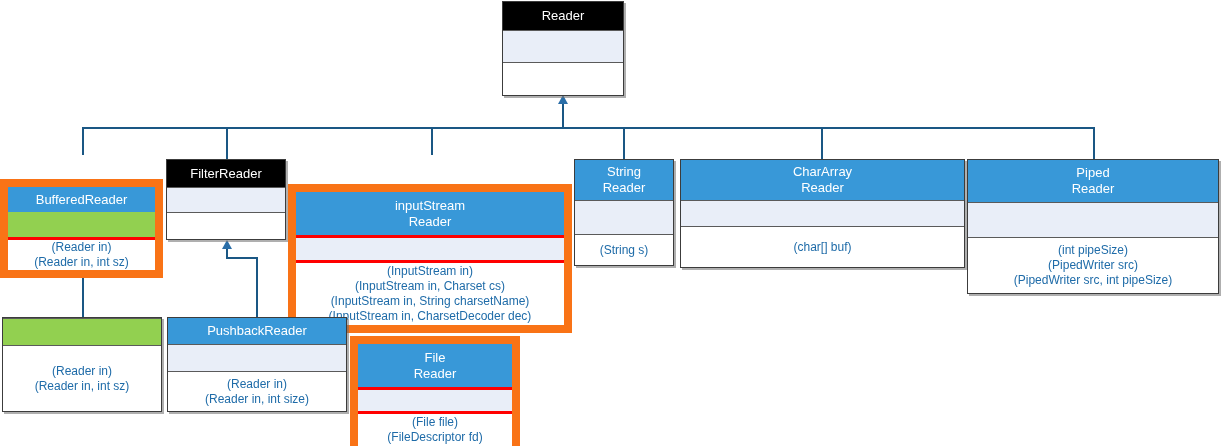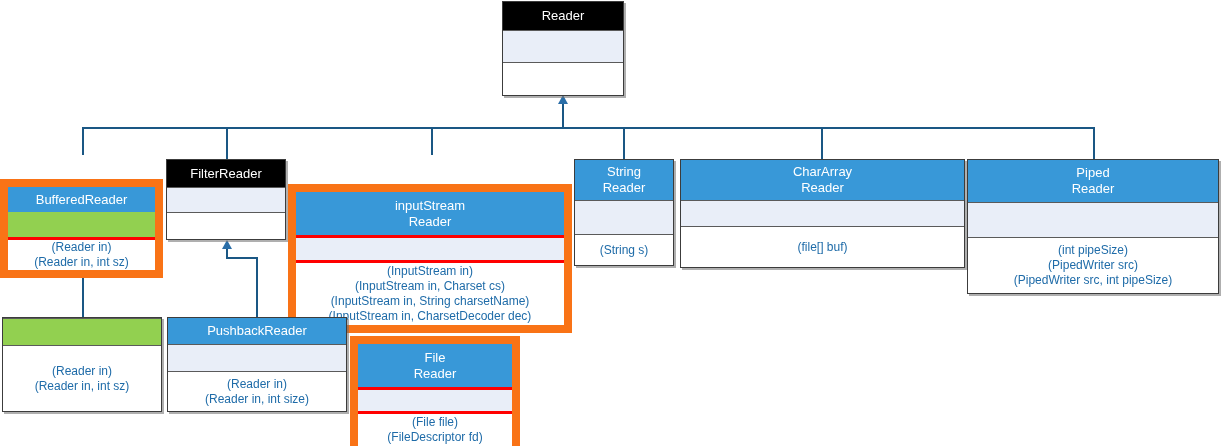--- a/index.html
+++ b/index.html
@@ -99,21 +99,21 @@
     <div class="sec ctors" style="flex:1;">
       <div>(String s)</div>
     </div>
   </div>
 
   <div class="cls" style="left:680px;top:159px;width:285px;height:109px;">
     <div class="sec hdr blue" style="height:40px;">CharArray
 Reader</div>
     <div class="sec mid lav" style="height:27px;"></div>
     <div class="sec ctors" style="flex:1;">
-      <div>(file[] buf)</div>
+      <div>(char[] buf)</div>
     </div>
   </div>
 
   <div class="cls" style="left:967px;top:159px;width:252px;height:135px;">
     <div class="sec hdr blue" style="height:42px;">Piped
 Reader</div>
     <div class="sec mid lav" style="height:36px;"></div>
     <div class="sec ctors" style="flex:1;">
       <div>(int pipeSize)</div>
       <div>(PipedWriter src)</div>

